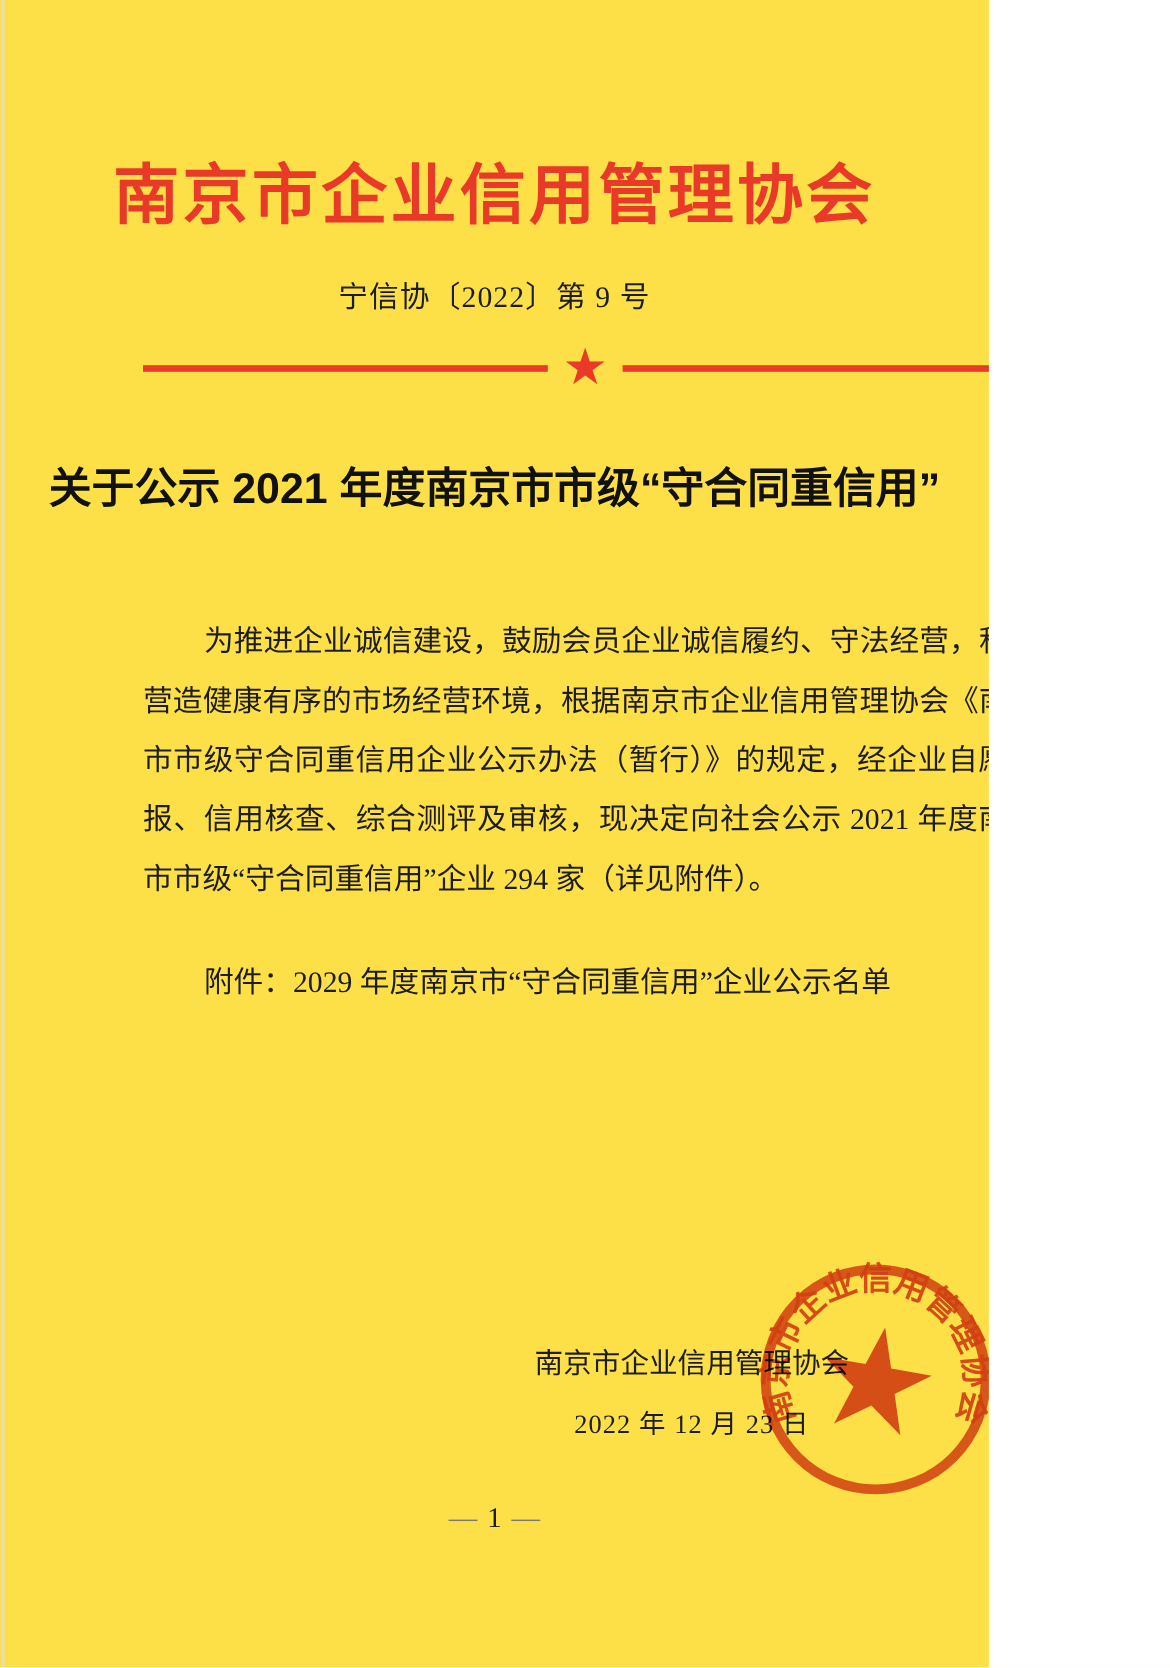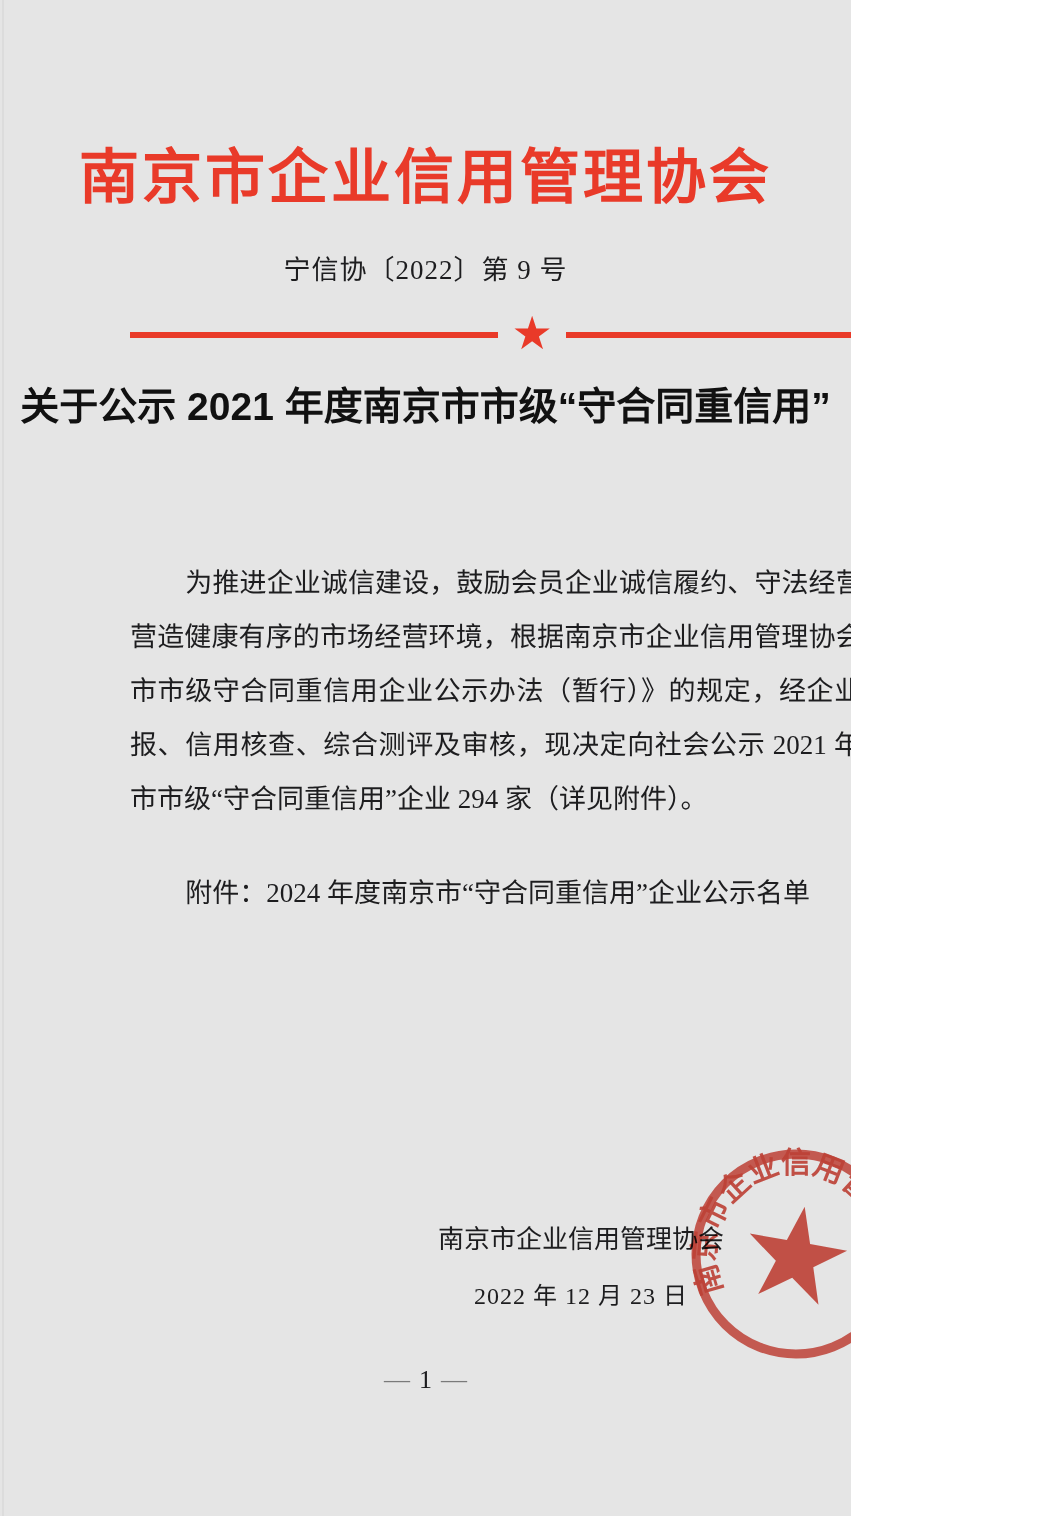--- a/index.html
+++ b/index.html
@@ -1,23 +1,24 @@
 <!DOCTYPE html>
 <html lang="zh-CN"><head>
 <meta charset="utf-8">
 <style>
   html, body { margin: 0; padding: 0; background: #ffffff; }
   .page {
     position: relative;
     width: 851px;
     height: 1516px;
-    background: #e5e5e5;
+    background: #fde047;
     overflow: hidden;
     font-family: "Liberation Serif", "DejaVu Serif", serif;
     color: #1d1d1f;
+    padding-left: 48px;
   }
   .page-left-edge {
     position: absolute;
     left: 2px; top: 0;
     width: 2px; height: 100%;
     background: #dcdcdc;
   }
   .org-title {
     position: absolute;
     top: 142px; left: 0;
@@ -54,21 +55,21 @@
     top: 308px; left: 502px;
     width: 60px;
     text-align: center;
     font-family: "DejaVu Sans", sans-serif;
     font-size: 46px;
     line-height: 50px;
     color: #e93a29;
   }
   .doc-heading {
     position: absolute;
-    top: 376px; left: 0;
+    top: 414px; left: 0;
     width: 100%;
     margin: 0;
     text-align: center;
     font-family: "Liberation Sans", "DejaVu Sans", sans-serif;
     font-weight: 700;
     font-size: 39px;
     line-height: 62px;
     color: #111111;
   }
   .body-text {
@@ -127,21 +128,21 @@
   <div class="doc-number">宁信协〔2022〕第 9 号</div>
 
   <div class="rule-seg rule-left"></div>
   <div class="rule-star">★</div>
   <div class="rule-seg rule-right"></div>
 
   <h2 class="doc-heading"><span>关于公示 2021 年度南京市市级“守合同重信用”</span><br></h2>
 
   <div class="body-text">
     <p>为推进企业诚信建设，鼓励会员企业诚信履约、守法经营，积极营造健康有序的市场经营环境，根据南京市企业信用管理协会《南京市市级守合同重信用企业公示办法（暂行）》的规定，经企业自愿申报、信用核查、综合测评及审核，现决定向社会公示 2021 年度南京市市级“守合同重信用”企业 294 家（详见附件）。</p>
-    <p class="attachment">附件：2024 年度南京市“守合同重信用”企业公示名单</p>
+    <p class="attachment">附件：2029 年度南京市“守合同重信用”企业公示名单</p>
   </div>
 
   <div class="signature">
     <div>南京市企业信用管理协会</div>
     <div class="sig-date">2022 年 12 月 23 日</div>
   </div>
 
   <svg class="seal" viewBox="0 0 216 216" aria-hidden="true">
     <defs>
       <path id="sealArc" d="M 37.9 148.5 A 81 81 0 1 1 178.1 148.5" fill="none"></path>

